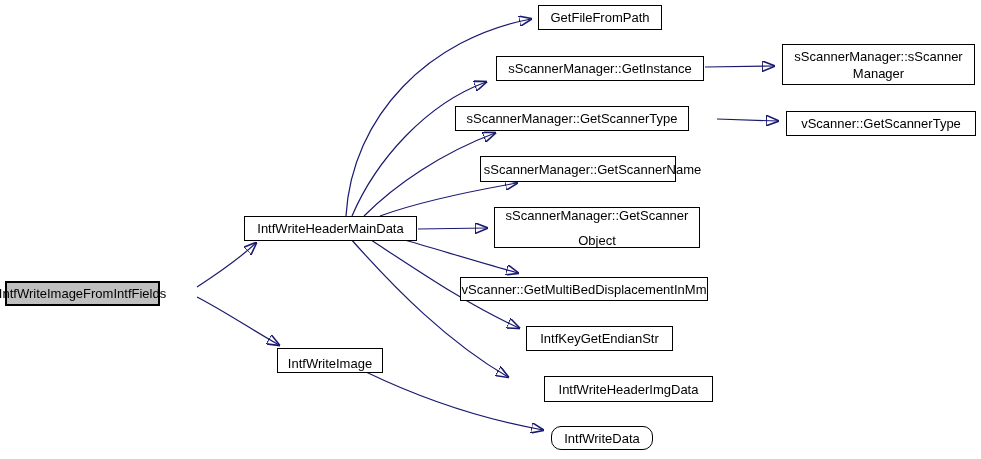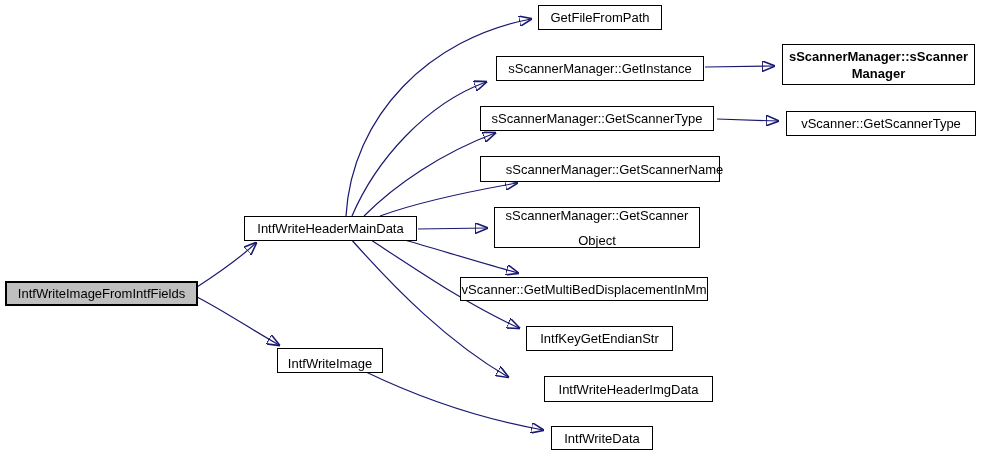--- a/index.html
+++ b/index.html
@@ -58,71 +58,71 @@
     <path d="M 380,216 C 418,202 466,192 517,183" marker-end="url(#arrow)"></path>
     <path d="M 418,229 L 487,228" marker-end="url(#arrow)"></path>
     <path d="M 398,238 C 440,250 478,262 518,273" marker-end="url(#arrow)"></path>
     <path d="M 368,238 C 420,272 468,305 519,328" marker-end="url(#arrow)"></path>
     <path d="M 350,238 C 396,290 448,342 508,377" marker-end="url(#arrow)"></path>
     <path d="M 366,372 C 420,398 482,419 543,430" marker-end="url(#arrow)"></path>
     <path d="M 705,67 L 774,66" marker-end="url(#arrow)"></path>
     <path d="M 717,119 L 778,121" marker-end="url(#arrow)"></path>
   </svg>
 
-  <div class="node highlight" style="left:5px; top:281px; width:193px; height:25px;">
+  <div class="node highlight" style="left:5px; top:281px; width:155px; height:25px;">
     <span>IntfWriteImageFromIntfFields</span>
   </div>
 
   <div class="node" style="left:244px; top:216px; width:173px; height:25px;">
     <span>IntfWriteHeaderMainData</span>
   </div>
 
   <div class="node" style="left:277px; top:348px; width:106px; height:25px;justify-content:flex-end;">
     <span>IntfWriteImage</span>
   </div>
 
   <div class="node" style="left:496px; top:56px; width:208px; height:25px;">
     <span>sScannerManager::GetInstance</span>
   </div>
 
   <div class="node" style="left:538px; top:5px; width:124px; height:25px;">
     <span>GetFileFromPath</span>
   </div>
 
-  <div class="node" style="left:782px; top:44px; width:193px; height:41px;font-weight:bold;">
+  <div class="node" style="left:782px; top:44px; width:193px; height:41px;">
     <span>sScannerManager::sScanner</span>
     <span>Manager</span>
   </div>
 
-  <div class="node" style="left:480px; top:106px; width:234px; height:25px;">
+  <div class="node" style="left:455px; top:106px; width:234px; height:25px;">
     <span>sScannerManager::GetScannerType</span>
   </div>
 
   <div class="node" style="left:786px; top:111px; width:190px; height:25px;">
     <span>vScanner::GetScannerType</span>
   </div>
 
-  <div class="node" style="left:480px; top:156px; width:240px; height:26px;padding-left:29px;">
+  <div class="node" style="left:480px; top:156px; width:196px; height:26px;padding-left:29px;">
     <span>sScannerManager::GetScannerName</span>
   </div>
 
   <div class="node" style="left:494px; top:207px; width:206px; height:41px;gap:8px;">
     <span>sScannerManager::GetScanner</span>
     <span>Object</span>
   </div>
 
   <div class="node" style="left:460px; top:277px; width:248px; height:24px;">
     <span>vScanner::GetMultiBedDisplacementInMm</span>
   </div>
 
   <div class="node" style="left:526px; top:326px; width:147px; height:25px;">
     <span>IntfKeyGetEndianStr</span>
   </div>
 
   <div class="node" style="left:516px; top:376px; width:169px; height:26px;margin-left:28px;">
     <span>IntfWriteHeaderImgData</span>
   </div>
 
-  <div class="node" style="left:551px; top:426px; width:102px; height:24px;">
+  <div class="node" style="left:551px; top:426px; width:102px; height:24px;border-radius:10px;">
     <span>IntfWriteData</span>
   </div>
 
 </div>
 
 </body></html>

